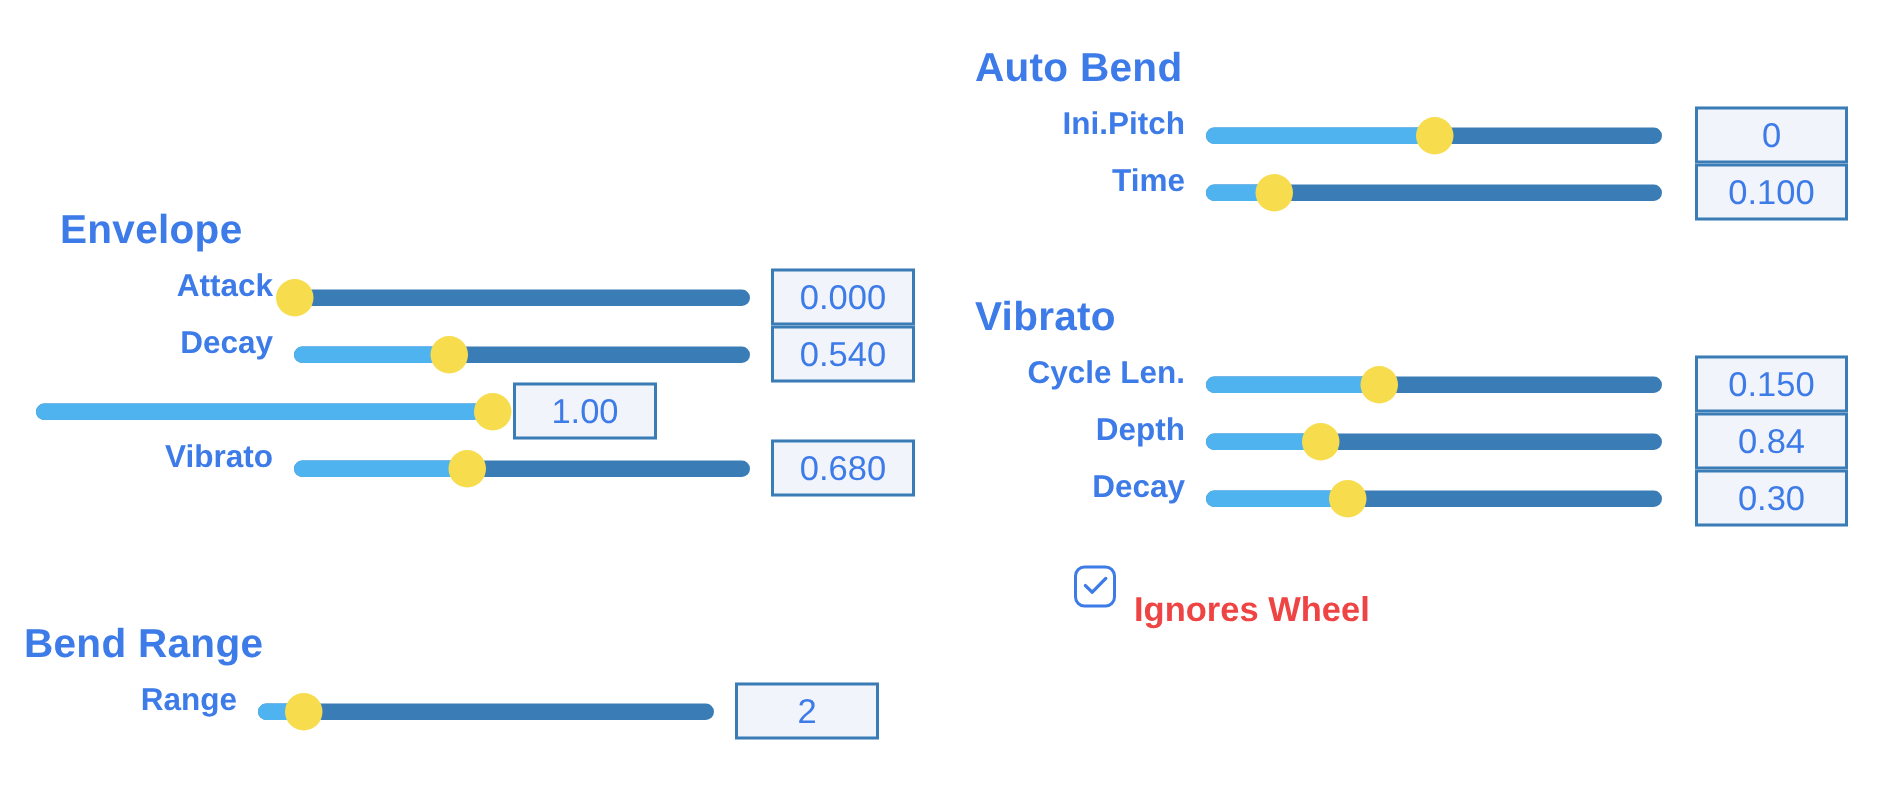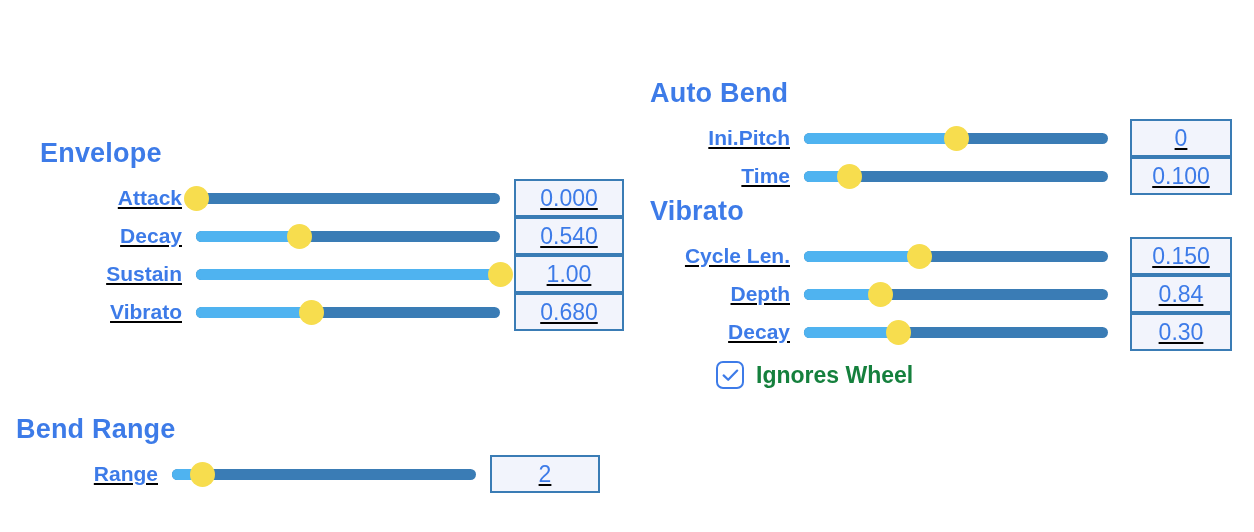--- a/index.html
+++ b/index.html
@@ -22,23 +22,22 @@
   .section-title {
     color: #3d7be8;
     font-size: 27px;
     font-weight: bold;
     letter-spacing: 0.2px;
     white-space: nowrap;
   }
 
   .row {
     display: flex;
-    align-items: center;
+    align-items: flex-start;
     height: 38px;
-    text-decoration: underline;
   }
 
   .row-label {
     color: #3d7be8;
     font-size: 21px;
     font-weight: bold;
     text-align: right;
     white-space: nowrap;
     padding-right: 14px;
     box-sizing: border-box;
@@ -111,37 +110,38 @@
     align-items: center;
     justify-content: center;
     flex: none;
   }
 
   .checkbox svg {
     display: block;
   }
 
   .checkbox-label {
-    color: #15803d;
+    color: #ef4444;
     font-size: 23px;
     font-weight: bold;
     margin-left: 12px;
     white-space: nowrap;
+    margin-top: 32px;
   }
 
   
   #envelope-panel { left: 0px; top: 138px; padding-left: 24px; }
   #bend-panel     { left: 0px; top: 414px; }
   .left .row-label { width: 172px; }
   .left .slider    { width: 304px; }
-  .left .value-box { width: 110px; margin-left: 14px; }
+  .left .value-box { width: 96px; margin-left: 14px; }
   .left .section-title { margin-left: 16px; margin-bottom: 10px; }
 
   
-  #autobend-panel { left: 640px; top: 30px; margin-top: 48px; }
+  #autobend-panel { left: 640px; top: 30px; }
   #vibrato-panel  { left: 640px; top: 196px; }
   .right .row-label { width: 164px; }
   .right .slider    { width: 304px; }
   .right .value-box { width: 102px; margin-left: 22px; }
   .right .section-title { margin-left: 10px; margin-bottom: 10px; }
   #ignores-wheel-row { margin-left: 76px; margin-top: 10px; }
 </style>
 </head>
 <body>
 
@@ -164,21 +164,20 @@
     <div class="slider">
       <div class="slider-track">
         <div class="slider-fill" style="width: 34%;"></div>
       </div>
       <div class="slider-thumb" style="left: 34%;"></div>
     </div>
     <div class="value-box">0.540</div>
   </div>
 
   <div class="row">
-    <div class="row-label">Sustain</div>
     <div class="slider">
       <div class="slider-track">
         <div class="slider-fill" style="width: 100%;"></div>
       </div>
       <div class="slider-thumb" style="left: 100%;"></div>
     </div>
     <div class="value-box">1.00</div>
   </div>
 
   <div class="row">

